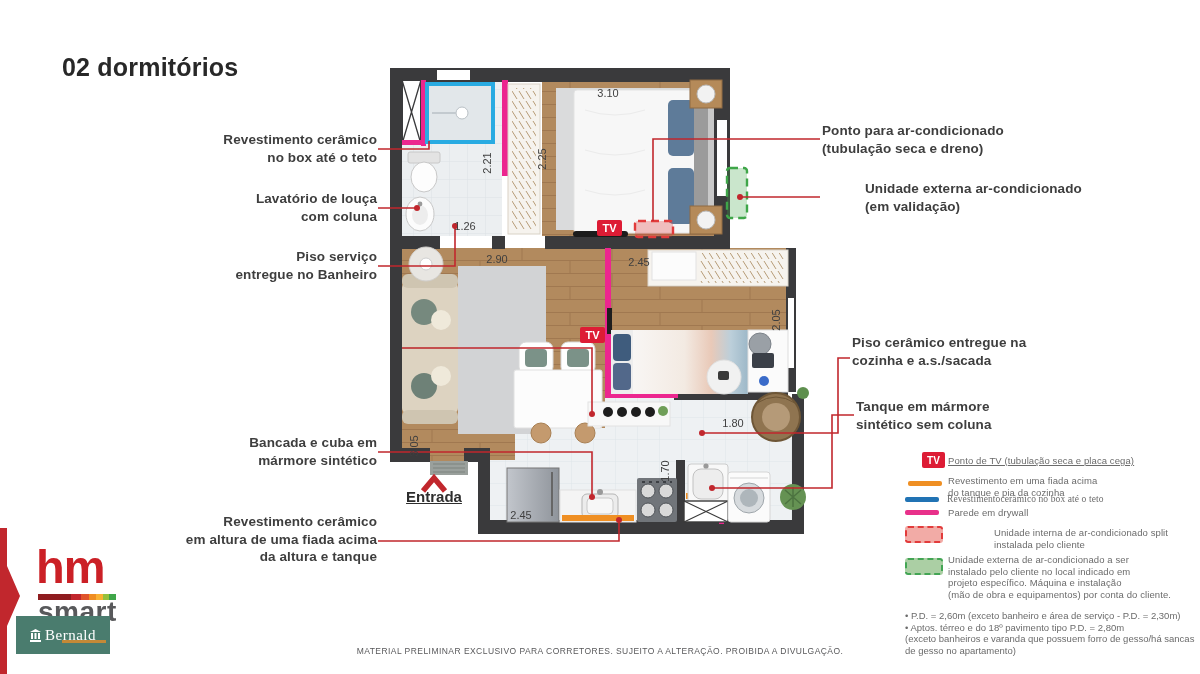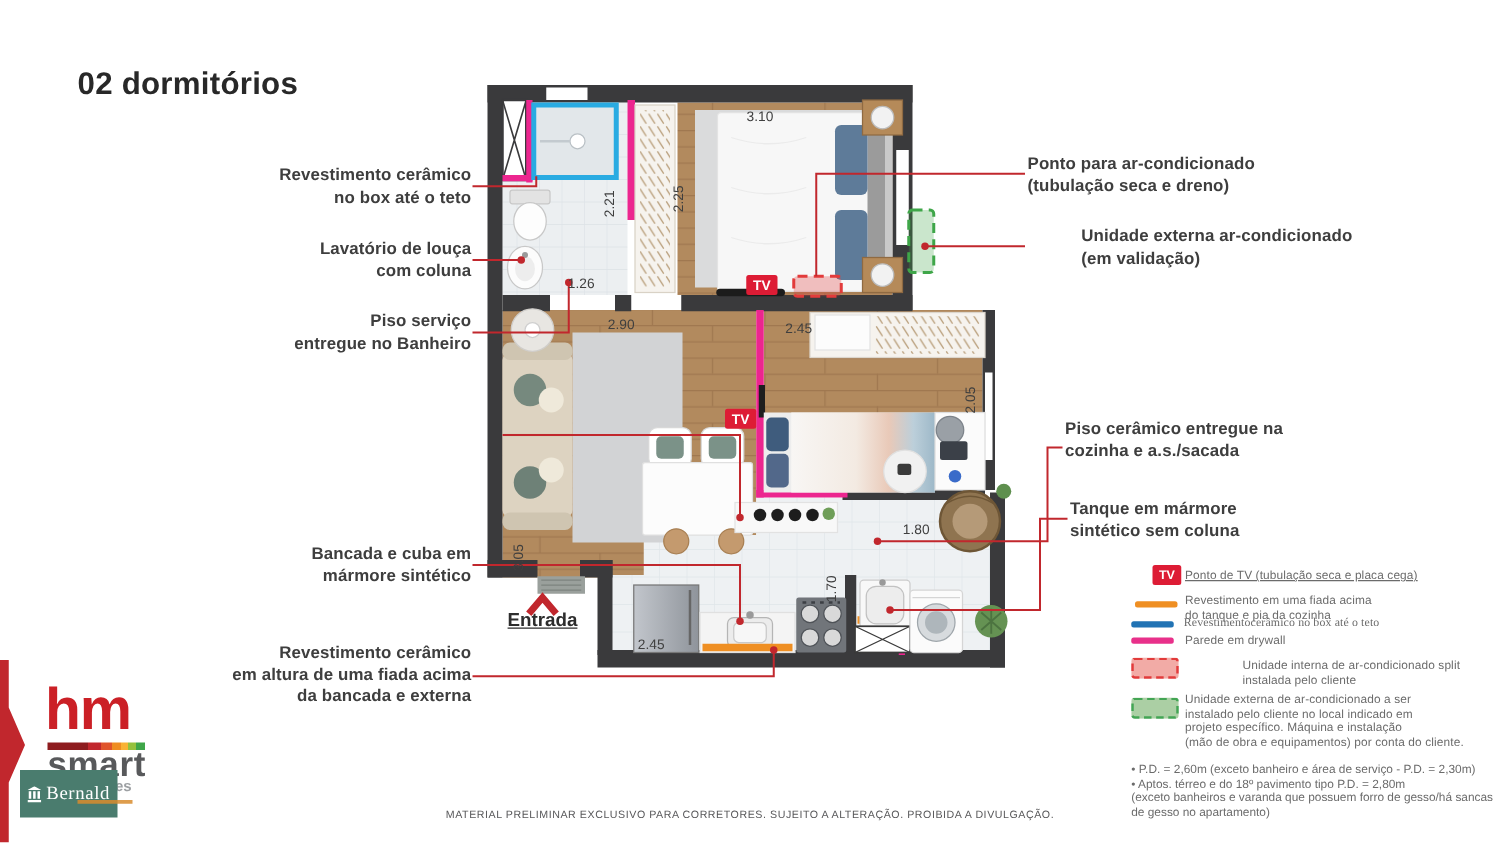--- a/index.html
+++ b/index.html
@@ -47,21 +47,21 @@
     letter-spacing:.45px;color:#58585a;}
 
   
   .hm-word{left:36px;top:545px;font-size:47px;font-weight:800;color:#cb2026;line-height:44px;letter-spacing:-1px;}
   .hm-bar{left:38px;top:594px;width:78px;height:6px;
     background:linear-gradient(90deg,#8e1c1f 0%,#8e1c1f 42%,#c1272d 42%,#c1272d 55%,
       #e0542b 55%,#e0542b 66%,#ef8d22 66%,#ef8d22 75%,#f9b234 75%,#f9b234 83%,
       #95c13d 83%,#95c13d 91%,#3fa649 91%,#3fa649 100%);}
   .smart-word{left:38px;top:598px;font-size:28px;font-weight:800;color:#58595b;line-height:28px;letter-spacing:.5px;}
   .loc-word{left:40px;top:622px;font-size:12px;font-weight:600;color:#9da0a3;z-index:2;}
-  .bernald{left:16px;top:616px;width:78px;height:38px;background:#4a7c6e;z-index:4;
+  .bernald{left:16px;top:616px;width:94px;height:38px;background:#4a7c6e;z-index:4;
     display:flex;align-items:center;justify-content:center;gap:4px;}
   .bernald .bname{color:#fff;font-family:"Liberation Serif", serif;font-size:15px;letter-spacing:.5px;}
   .bernald-tag{left:62px;top:640px;width:44px;height:3px;background:#d88c2e;opacity:.85;z-index:5;}
 </style>
 </head>
 <body>
 
 <svg id="plan-svg" width="1200" height="674" viewBox="0 0 1200 674">
   <defs>
     <pattern id="wood" width="90" height="26" patternUnits="userSpaceOnUse">
@@ -357,21 +357,21 @@
   <div>Piso serviço</div>
   <div>entregue no Banheiro</div>
 </div>
 <div class="abs txt ann lc ann-l4">
   <div>Bancada e cuba em</div>
   <div>mármore sintético</div>
 </div>
 <div class="abs txt ann lc ann-l5">
   <div>Revestimento cerâmico</div>
   <div>em altura de uma fiada acima</div>
-  <div>da bancada e externa</div>
+  <div>da altura e tanque</div>
 </div>
 
 <div class="abs txt ann ann-r1">
   <div>Ponto para ar-condicionado</div>
   <div>(tubulação seca e dreno)</div>
 </div>
 <div class="abs txt ann ann-r2">
   <div>Unidade externa ar-condicionado</div>
   <div>(em validação)</div>
 </div>

